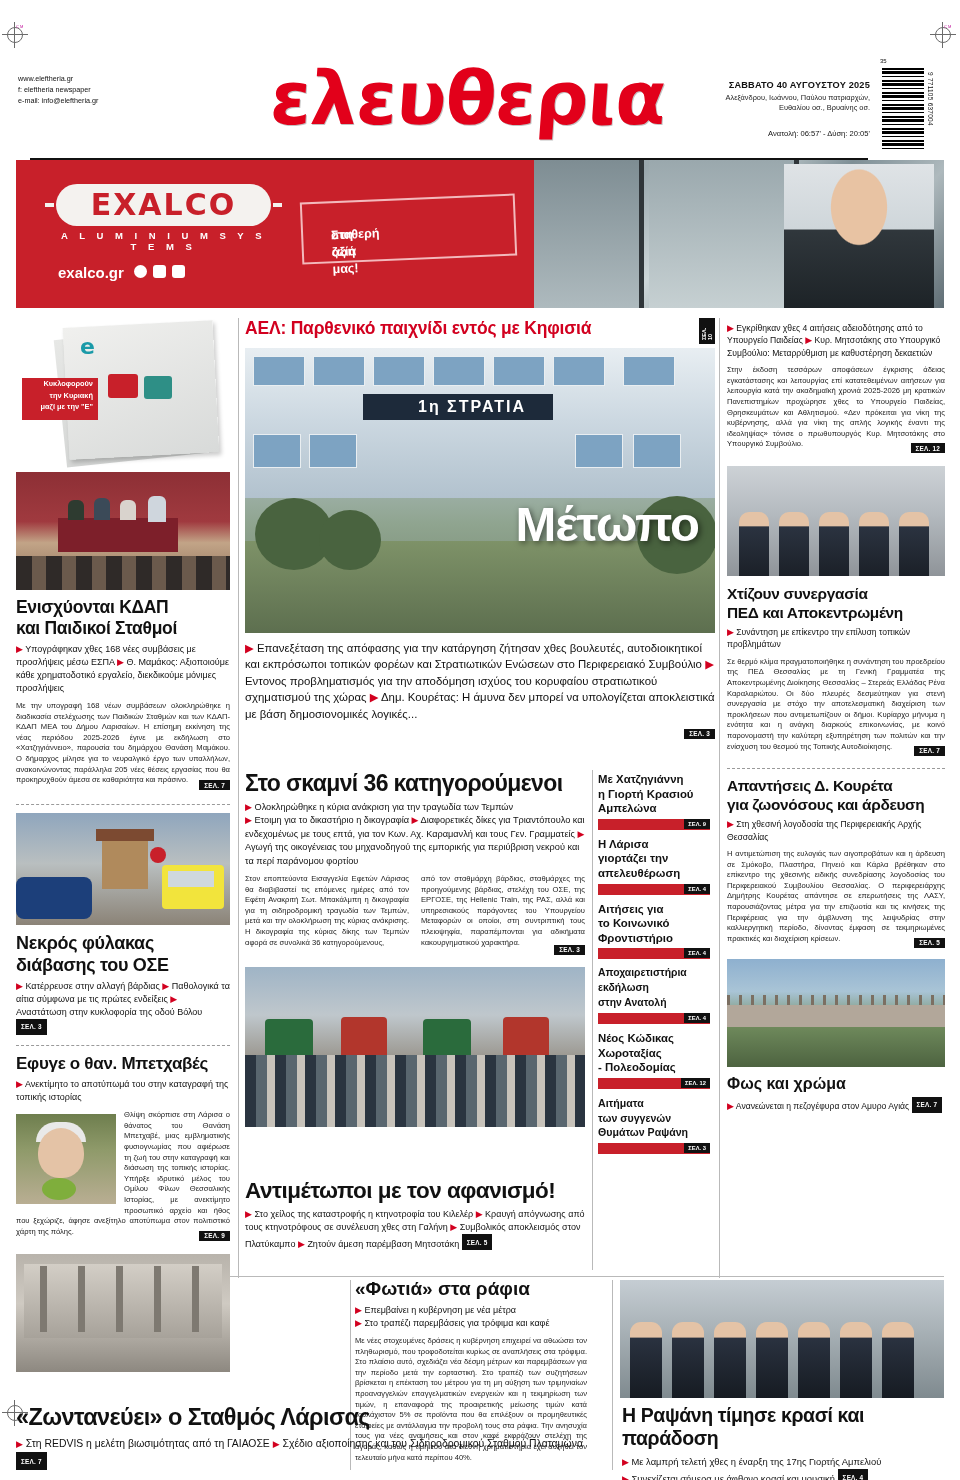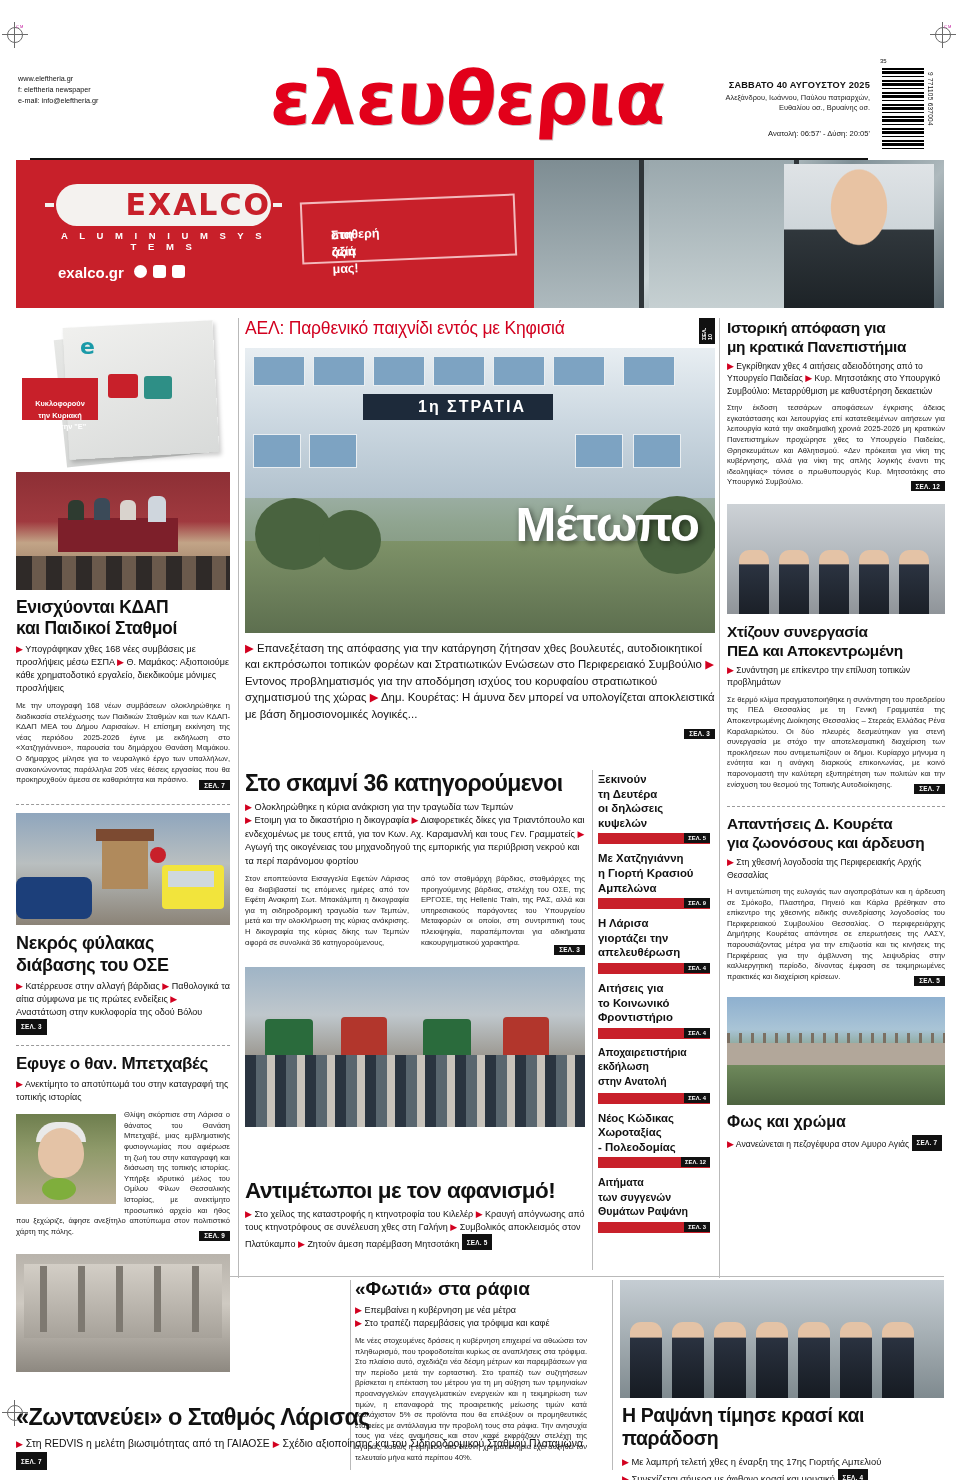--- a/index.html
+++ b/index.html
@@ -63,21 +63,21 @@
     background:linear-gradient(180deg,#7e8d93,#aebabe); border-right:5px solid #2f3539;}
   .ad-photo .glass2{ position:absolute; left:115px; top:0; width:150px; height:148px;
     background:linear-gradient(180deg,#9aa8ad,#c6d0d2); border-right:5px solid #2f3539;}
   .ad-photo .person{ position:absolute; right:10px; top:4px; width:150px; height:144px;
     background:radial-gradient(ellipse at 50% 30%, #e8c3a3 0 26%, rgba(232,195,163,0) 27%),
                linear-gradient(180deg,#dfe3e6 0%, #cfd6da 45%, #30373c 46%, #1d2327 100%); }
   .ad-logo-pill { position:absolute; left:40px; top:24px; width:215px; height:42px;
     background:#f4f2ef; border-radius:21px; }
   .ad-logo-pill .txt{ position:absolute; left:0; top:0; width:215px; height:42px;
     color:#c8202a; font-weight:bold; font-size:30px; letter-spacing:2px;
-    text-align:right; line-height:42px; font-family:"DejaVu Sans",sans-serif; }
+    text-align:center; line-height:42px; font-family:"DejaVu Sans",sans-serif; }
   .ad-logo-pill::before, .ad-logo-pill::after{ content:""; position:absolute; top:19px;
     width:9px; height:4px; background:#f4f2ef; }
   .ad-logo-pill::before{ left:-11px; } .ad-logo-pill::after{ right:-11px; }
   .ad-sub { position:absolute; left:40px; top:70px; width:215px; text-align:center;
     color:#fff; font-size:9.5px; letter-spacing:4.5px; font-weight:bold; }
   .ad-url { position:absolute; left:42px; top:104px; color:#fff; font-size:15px; font-weight:bold; }
   .ad-social { position:absolute; left:118px; top:105px; display:flex; gap:6px; }
   .ad-social i { width:13px; height:13px; display:block; background:#fff; border-radius:3px; }
   .ad-social i.circ { border-radius:50%; }
   .ad-stamp { position:absolute; left:285px; top:38px; width:215px; height:62px;
@@ -107,21 +107,21 @@
   .mag .paper2{ position:absolute; left:44px; top:14px; width:150px; height:128px;
     background:linear-gradient(160deg,#e7e8e6,#cdcfce); transform:rotate(-6deg); }
   .mag .etag{ position:absolute; left:64px; top:16px; color:#1a9aa8; font-size:22px;
     font-weight:bold; font-family:"DejaVu Sans",sans-serif; }
   .mag .bag1{ position:absolute; left:92px; top:56px; width:30px; height:24px;
     background:#c8202a; border-radius:3px;}
   .mag .bag2{ position:absolute; left:128px; top:58px; width:28px; height:23px;
     background:#2e8f86; border-radius:3px;}
   .mag .badge{ position:absolute; left:6px; top:60px; width:76px; height:42px;
     background:#c8202a; color:#fff; font-size:7.4px; line-height:11.5px;
-    padding:20px 5px; text-align:center; font-weight:bold; }
+    padding:0 5px; text-align:right; font-weight:bold; }
 
   .photo-kdap{ width:214px; height:118px; margin-top:6px;
     background:linear-gradient(180deg,#8d2f35 0%, #a03a3f 42%, #c2a487 60%, #8a6e58 100%); position:relative;}
   .photo-kdap .tbl{ position:absolute; left:42px; top:46px; width:120px; height:34px; background:#7d1f2a;}
   .photo-kdap .p1{ position:absolute; left:52px; top:28px; width:16px; height:20px; background:#2e3b30; border-radius:6px 6px 0 0;}
   .photo-kdap .p2{ position:absolute; left:78px; top:26px; width:16px; height:22px; background:#3b4a58; border-radius:6px 6px 0 0;}
   .photo-kdap .p3{ position:absolute; left:104px; top:28px; width:16px; height:20px; background:#d9d3cd; border-radius:6px 6px 0 0;}
   .photo-kdap .p4{ position:absolute; left:132px; top:24px; width:18px; height:26px; background:#cfd6dd; border-radius:6px 6px 0 0;}
   .photo-kdap .aud{ position:absolute; left:0; bottom:0; width:214px; height:34px;
     background:repeating-linear-gradient(90deg,#2f2a28 0 16px,#6b5a4c 16px 30px); }
@@ -142,21 +142,21 @@
   .photo-bet .hair{ position:absolute; left:20px; top:8px; width:50px; height:20px; background:#e9e9e9; border-radius:24px 24px 0 0;}
   .photo-bet .veg{ position:absolute; left:26px; bottom:4px; width:34px; height:22px; background:#7fae3c; border-radius:50%;}
 
   .photo-station{ width:214px; height:118px; margin-top:8px;
     background:linear-gradient(180deg,#b8b3ab 0%,#cfcac2 42%,#8d8880 100%); position:relative;}
   .photo-station .hall{ position:absolute; left:8px; top:10px; width:198px; height:74px;
     background:linear-gradient(180deg,#d3cec6,#a7a29a); }
   .photo-station .col{ position:absolute; top:12px; width:7px; height:66px; background:#7e7971;}
   .C-wide { position:absolute; left:245px; top:318px; width:470px; }
   .ael-head{ position:relative; width:470px; height:26px; }
-  .ael-head .t{ font-size:17.5px; font-weight:normal; color:#d2001f; letter-spacing:-.2px;}
+  .ael-head .t{ font-size:17.5px; font-weight:bold; color:#d2001f; letter-spacing:-.2px;}
   .ael-head .sel-v{ position:absolute; right:0; top:0; background:#111; color:#fff;
     font-size:5.6px; font-weight:bold; padding:4px 2px; writing-mode:vertical-rl; transform:rotate(180deg);}
 
   .main-photo{ position:absolute; left:0; top:30px; width:470px; height:285px; overflow:hidden;
     background:linear-gradient(180deg,#9bb6cf 0%,#b7c6d2 28%,#8fa48f 62%,#6d7f66 100%); }
   .main-photo .bld{ position:absolute; left:0; top:0; width:470px; height:150px;
     background:linear-gradient(180deg,#e8eef2 0%,#ccd8e1 48%,#b2c2ce 100%); }
   .main-photo .win{ position:absolute; background:#7da3c2; border:1px solid #e9eef1; }
   .main-photo .sign{ position:absolute; left:118px; top:46px; width:190px; height:26px;
     background:#1d2a3a; color:#fff; font-size:16px; font-weight:bold; letter-spacing:2px;
@@ -464,31 +464,20 @@
     <div class="kicker" style="margin-top:4px;font-size:9px;line-height:13px;">
       <span class="ar">▶</span> <span>Επεμβαίνει η κυβέρνηση με νέα μέτρα</span><br>
       <span class="ar">▶</span> <span>Στο τραπέζι παρεμβάσεις για τρόφιμα και καφέ</span>
     </div>
     <div class="body" style="margin-top:6px;width:232px;">Με νέες στοχευμένες δράσεις η κυβέρνηση επιχειρεί να αθωώσει τον πληθωρισμό, που τροφοδοτείται κυρίως σε αναπλήσεις στα τρόφιμα. Στο πλαίσιο αυτό, σχεδιάζει νέα δέσμη μέτρων και παρεμβάσεων για την περίοδο μετά την εορταστική. Στο τραπέζι των συζητήσεων βρίσκεται η επέκταση του μέτρου για τη μη αύξηση των τριμηνιαίων προαναγγελιών επαγγελματικών ενεργειών και η τεκμηρίωση των τιμών, η επαναφορά της προαιρετικής μείωσης τιμών κατά τουλάχιστον 5% σε προϊόντα που θα επιλέξουν οι προμηθευτικές εταιρείες με αντάλλαγμα την προβολή τους στα ράφια. Την ανησυχία τους για νέες αναμήσεις και στον καφέ εκφράζουν στελέχη της αγοράς, καθώς η τιμή του στα διεθνή χρηματιστήρια έχει αυξηθεί τον τελευταίο μήνα κατά περίπου 40%.</div>
   </div>
 
   <div class="mid">
     <div class="item">
       <div class="it-t">
-        <span>Ξεκινούν</span><br>
-        <span>τη Δευτέρα</span><br>
-        <span>οι δηλώσεις</span><br>
-        <span>κυψελών</span>
-      </div>
-      <div class="it-bar">
-          <span class="s">ΣΕΛ. 5</span>
-        </div>
-    </div>
-    <div class="item">
-      <div class="it-t">
         <span>Με Χατζηγιάννη</span><br>
         <span>η Γιορτή Κρασιού</span><br>
         <span>Αμπελώνα</span>
       </div>
       <div class="it-bar">
           <span class="s">ΣΕΛ. 9</span>
         </div>
     </div>
     <div class="item">
       <div class="it-t">
@@ -538,24 +527,20 @@
       </div>
       <div class="it-bar">
           <span class="s">ΣΕΛ. 3</span>
         </div>
     </div>
   </div>
 
   <div class="R">
 
     <div>
-      <div class="h-r hl">
-        <span>Ιστορική απόφαση για</span><br>
-        <span>μη κρατικά Πανεπιστήμια</span>
-      </div>
       <div class="kicker" style="margin-top:4px;font-size:8.6px;line-height:12.4px;">
         <span class="ar">▶</span> <span>Εγκρίθηκαν χθες 4 αιτήσεις αδειοδότησης από το Υπουργείο Παιδείας</span>
         <span class="ar">▶</span> <span>Κυρ. Μητσοτάκης στο Υπουργικό Συμβούλιο: Μεταρρύθμιση με καθυστέρηση δεκαετιών</span>
       </div>
       <div class="body" style="margin-top:6px;">Στην έκδοση τεσσάρων αποφάσεων έγκρισης άδειας εγκατάστασης και λειτουργίας επί κατατεθειμένων αιτήσεων για λειτουργία κατά την ακαδημαϊκή χρονιά 2025-2026 μη κρατικών Πανεπιστημίων προχώρησε χθες το Υπουργείο Παιδείας, Θρησκευμάτων και Αθλητισμού. «Δεν πρόκειται για νίκη της κυβέρνησης, αλλά για νίκη της απλής λογικής έναντι της ιδεοληψίας» τόνισε ο πρωθυπουργός Κυρ. Μητσοτάκης στο Υπουργικό Συμβούλιο.</div>
       <div style="text-align:right;margin-top:-11px;"><span class="sel">ΣΕΛ. 12</span></div>
     </div>
 
     <div class="photo-uni ph">
       <div class="men" style="left:12px;"></div>

